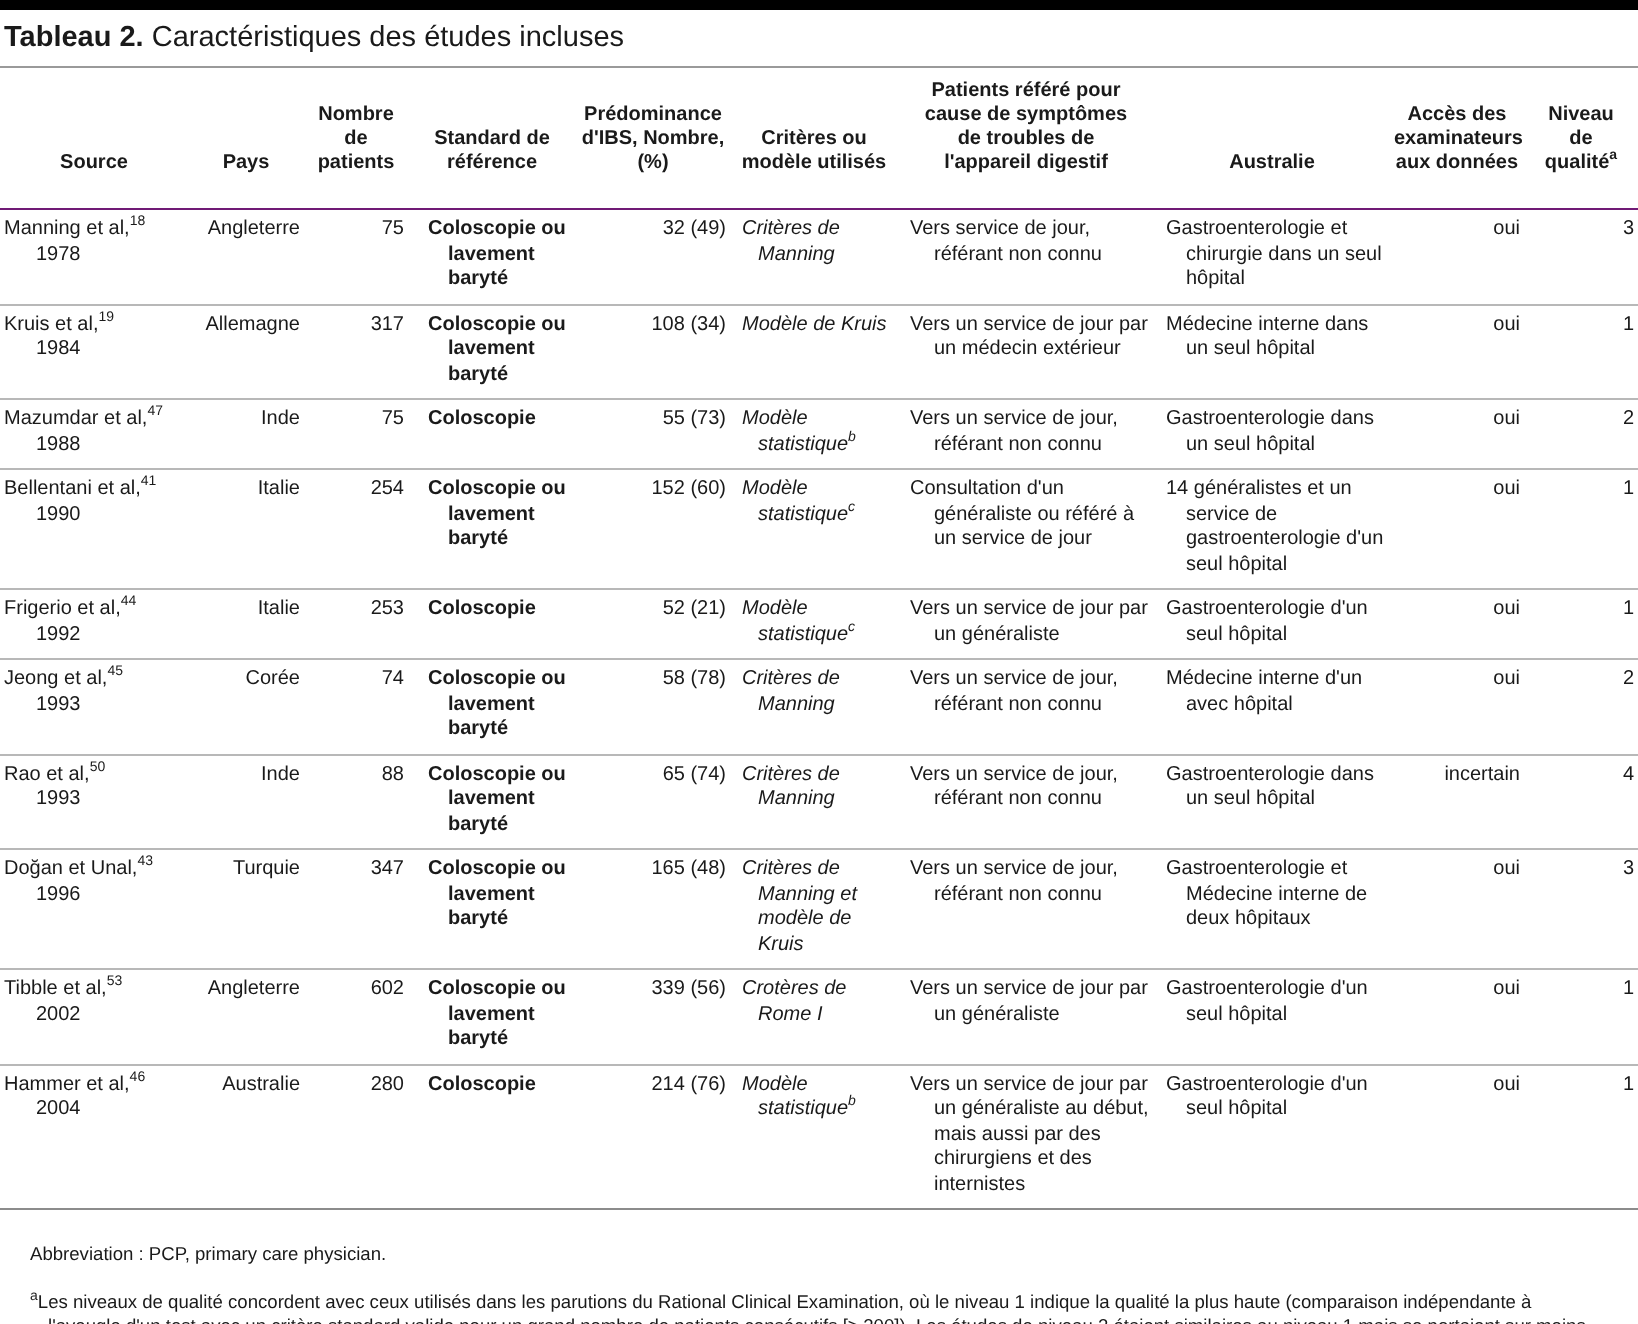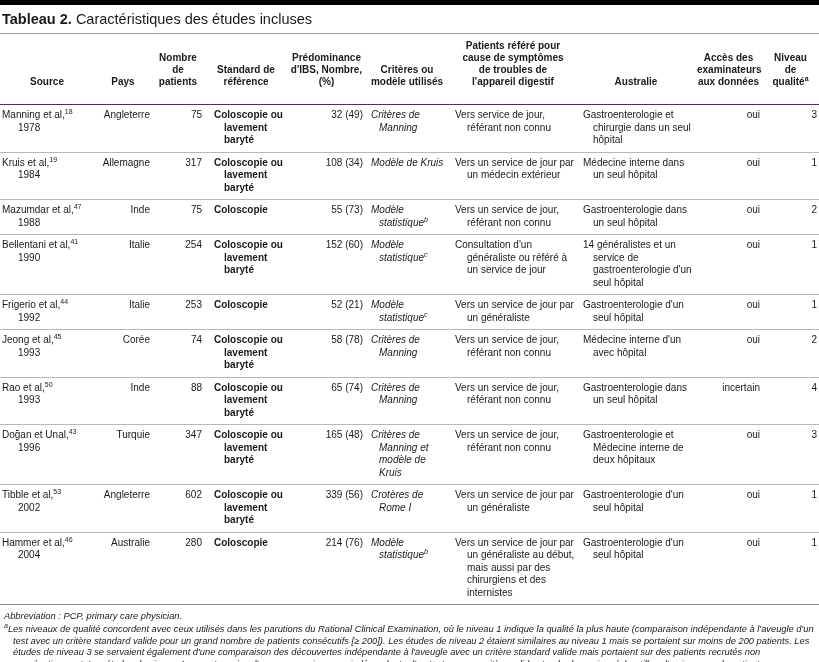--- a/index.html
+++ b/index.html
@@ -52,21 +52,21 @@
   td.tight { padding-left:2px; padding-right:2px; }
 
   sup { font-size:7px; line-height:0; vertical-align:super; }
 
   .footnotes {
     padding:4px 2px 4px 2px;
     font-size:9.3px;
     line-height:11.4px;
     color:#1a1a1a;
   }
-  .fn { margin:2px;font-style:italic; }
+  .fn { margin:13px; }
   .fn-hang { padding-left:9px; text-indent:-9px; }
 </style>
 </head>
 <body>
 
 <div class="page">
   <div class="topbar"></div>
 
   <div class="title-row">
     <span class="title-label">Tableau 2.</span>

